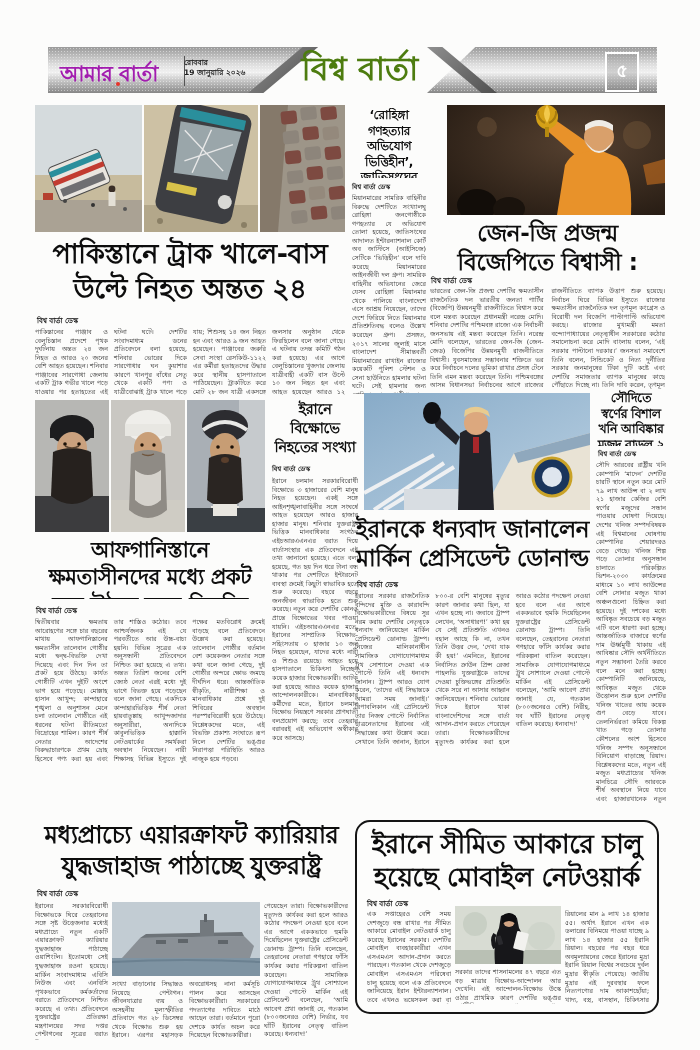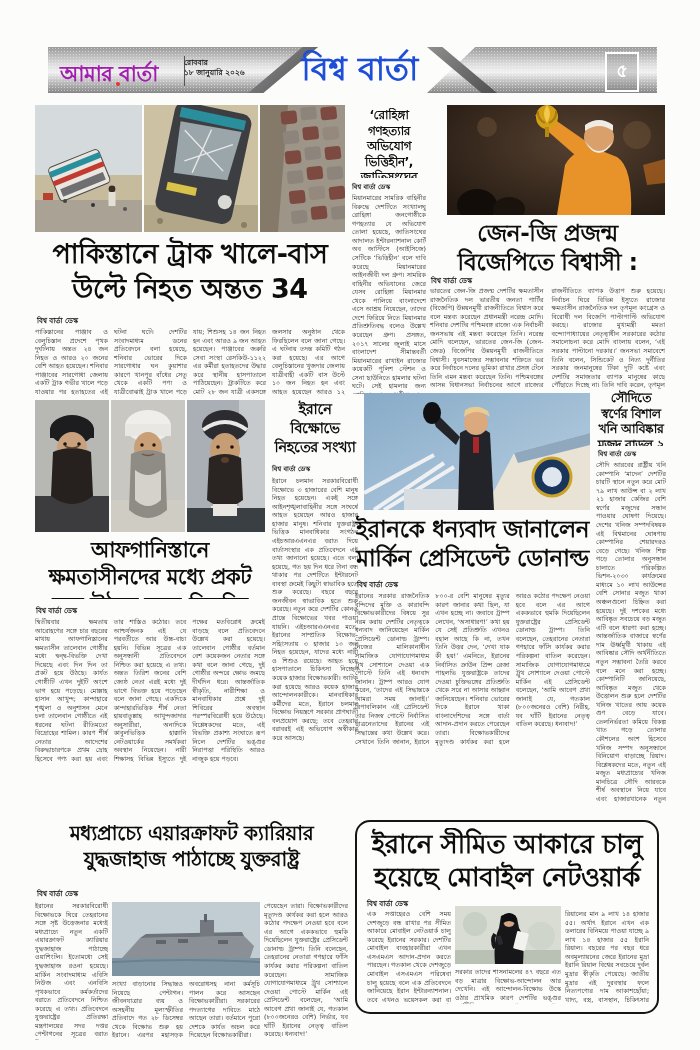--- a/index.html
+++ b/index.html
@@ -7,21 +7,21 @@
         font-family:"DejaVu Sans","Liberation Sans",sans-serif;color:#1b1b1b;}
   .abs{position:absolute;}
   
   .band{background:
       radial-gradient(circle,rgba(255,255,255,.45) 18%,transparent 20%) 0 0/3px 3px,
       linear-gradient(180deg,#9a9a9a 0%,#dedede 38%,#f1f1f1 55%,#868686 100%);}
   .streak{background:linear-gradient(135deg,#8f8f8f,#4f4f4f);}
   .logo{font-size:21px;font-weight:700;letter-spacing:-.5px;color:#a21caf;}
   .logo-dot{width:4px;height:4px;border-radius:50%;background:#e8332a;}
   .mast-date{font-size:7.5px;line-height:1.35;color:#222;font-weight:700;}
-  .section-title{font-size:32px;font-weight:700;color:#1d4ed8;text-align:center;line-height:1.35;}
+  .section-title{font-size:32px;font-weight:700;color:#4d7c0f;text-align:center;line-height:1.35;}
   .pagebox{border:2px solid #fff;background:rgba(110,110,110,.25);display:flex;align-items:center;justify-content:center;}
   .pagenum{color:#fff;font-size:18px;font-weight:700;}
   
   .hl{font-weight:700;text-align:center;color:#0d0d0d;letter-spacing:-.4px;overflow:hidden;}
   .byline{font-size:7px;font-weight:700;color:#0f0f0f;}
   .body-txt{font-size:6.3px;line-height:1.36;text-align:justify;color:#1c1c1c;overflow:hidden;word-break:break-word;}
   .photo{overflow:hidden;background:#ddd;}
   .photo svg{display:block;width:100%;height:100%;}
   .newsbox{border:2px solid #151515;border-radius:15px;background:#fdfdfc;}
 </style>
@@ -30,21 +30,21 @@
 
 <div class="page">
 
   <div class="abs band" style="left:48px;top:47px;width:270px;height:46px;clip-path:polygon(0 0,100% 0,79% 100%,0 100%);"></div>
   <div class="abs streak" style="left:248px;top:47px;width:70px;height:46px;clip-path:polygon(78% 0,100% 0,22% 100%,0 100%);"></div>
   <div class="abs logo" style="left:60px;top:58px;">আমার বার্তা</div>
   <div class="abs logo-dot" style="left:116px;top:82px;"></div>
   <div class="abs" style="left:184px;top:56px;width:1px;height:30px;background:#555;"></div>
   <div class="abs mast-date" style="left:184px;top:58px;">
     <div>রোববার</div>
-    <div>১৮ জানুয়ারি ২০২৬</div>
+    <div>19 জানুয়ারি ২০২৬</div>
   </div>
   <div class="abs section-title" style="left:295px;top:48px;width:130px;">বিশ্ব বার্তা</div>
   <div class="abs band" style="left:427px;top:47px;width:230px;height:46px;clip-path:polygon(21% 0,100% 0,100% 100%,0 100%);"></div>
   <div class="abs streak" style="left:427px;top:47px;width:70px;height:46px;clip-path:polygon(0 0,22% 0,100% 100%,78% 100%);"></div>
   <div class="abs pagebox" style="left:605px;top:52px;width:30px;height:36px;">
     <span class="pagenum">৫</span>
   </div>
 
   <section class="abs" style="left:35px;top:105px;width:310px;height:292px;">
     <div class="abs photo" style="left:0;top:0;width:107px;height:127px;">
@@ -101,21 +101,21 @@
             <rect x="66" y="64" width="16" height="13" rx="3" fill="#8d857b"></rect>
             <rect x="26" y="84" width="16" height="13" rx="3" fill="#7d4a41"></rect>
             <rect x="46" y="82" width="16" height="13" rx="3" fill="#94897c"></rect>
             <rect x="66" y="84" width="16" height="13" rx="3" fill="#7d4a41"></rect>
             <rect x="26" y="104" width="16" height="13" rx="3" fill="#8d857b"></rect>
             <rect x="46" y="102" width="16" height="13" rx="3" fill="#7d4a41"></rect>
             <rect x="66" y="104" width="16" height="13" rx="3" fill="#8d857b"></rect>
           </g>
         </svg>
     </div>
-    <h1 class="abs hl" style="left:0;top:132px;width:310px;height:72px;font-size:27px;line-height:1.28;margin:0;">পাকিস্তানে ট্রাক খালে-বাস উল্টে নিহত অন্তত 34</h1>
+    <h1 class="abs hl" style="left:0;top:132px;width:310px;height:72px;font-size:27px;line-height:1.28;margin:0;">পাকিস্তানে ট্রাক খালে-বাস উল্টে নিহত অন্তত ২৪</h1>
     <div class="abs byline" style="left:2px;top:210px;">বিশ্ব বার্তা ডেস্ক</div>
     <div class="abs body-txt" style="left:0;top:223px;width:310px;height:69px;column-count:4;column-gap:6px;">পাকিস্তানের পাঞ্জাব ও বেলুচিস্তান প্রদেশে পৃথক দুর্ঘটনায় অন্তত ২৪ জন নিহত ও আরও ২০ জনের বেশি আহত হয়েছেন। শনিবার পাঞ্জাবের সারগোধা জেলায় একটি ট্রাক গভীর খালে পড়ে যাওয়ার পর হতাহতের এই ঘটনা ঘটে। দেশটির সংবাদমাধ্যম ডনের প্রতিবেদনে বলা হয়েছে, শনিবার ভোরের দিকে সারগোধার ঘন কুয়াশার কারণে খানপুর বাঁধের সেতু থেকে একটি পণ্য ও যাত্রীবোঝাই ট্রাক খালে পড়ে যায়; শিশুসহ ১৪ জন নিহত হন এবং আরও ৯ জন আহত হয়েছেন। পাঞ্জাবের জরুরি সেবা সংস্থা রেসকিউ-১১২২ এর কর্মীরা হতাহতদের উদ্ধার করে স্থানীয় হাসপাতালে পাঠিয়েছেন। ট্রাকটিতে করে মোট ২৮ জন যাত্রী একসঙ্গে জলসার অনুষ্ঠান থেকে ফিরছিলেন বলে জানা গেছে। এ ঘটনায় তদন্ত কমিটি গঠন করা হয়েছে। এর আগে বেলুচিস্তানের খুজদার জেলায় যাত্রীবাহী একটি বাস উল্টে ১০ জন নিহত হন এবং আহত হয়েছেন আরও ১২ জনের বেশি। এরমধ্যে কোথিল হাইওয়ের পুলিশ দপ্তর (এসি) আসলাম বাঙ্গুলজাই বলেছেন, কোয়েটা থেকে ফিরছিল বাসটি। আহতদের মধ্যে কয়েকজনের অবস্থা আশঙ্কাজনক হওয়ায় নিহতের সংখ্যা আরও বাড়তে পারে বলে জানিয়েছেন তিনি।</div>
   </section>
 
   <section class="abs" style="left:352px;top:108px;width:74px;height:288px;">
     <h2 class="abs hl" style="left:0;top:0;width:74px;height:70px;font-size:12px;line-height:1.3;margin:0;">‘রোহিঙ্গা গণহত্যার অভিযোগ ভিত্তিহীন’, জাতিসংঘের আদালতে দাবি মিয়ানমারের</h2>
     <div class="abs byline" style="left:0;top:74px;font-size:6.5px;">বিশ্ব বার্তা ডেস্ক</div>
     <div class="abs body-txt" style="left:0;top:86px;width:74px;height:200px;">মিয়ানমারের সামরিক বাহিনীর বিরুদ্ধে দেশটিতে সংখ্যালঘু রোহিঙ্গা জনগোষ্ঠীকে গণহত্যার যে অভিযোগ তোলা হয়েছে, জাতিসংঘের আদালত ইন্টারন্যাশনাল কোর্ট অব জাস্টিসে (আইসিজে) সেটিকে ‘ভিত্তিহীন’ বলে দাবি করেছে মিয়ানমারের আইনজীবী দল গ্রুপ। সামরিক বাহিনীর অভিযানের জেরে যেসব রোহিঙ্গা মিয়ানমার থেকে পালিয়ে বাংলাদেশে এসে আশ্রয় নিয়েছেন, তাদের দেশে ফিরিয়ে নিতে মিয়ানমার প্রতিশ্রুতিবদ্ধ বলেও উল্লেখ করেছেন গ্রুপ। প্রসঙ্গত, ২০১৭ সালের জুলাই মাসে বাংলাদেশ সীমান্তবর্তী মিয়ানমারের রাখাইন রাজ্যের কয়েকটি পুলিশ স্টেশন ও সেনা ছাউনিতে হামলার ঘটনা ঘটে। সেই হামলার জন্য রোহিঙ্গা সশস্ত্র গোষ্ঠীগুলোকে দায়ী করে রাখাইনে অভিযান শুরু করে সেনাবাহিনী।</div>
   </section>
 
@@ -237,21 +237,21 @@
     <div class="abs body-txt" style="left:0;top:199px;width:235px;height:216px;column-count:3;column-gap:6px;">ইরানের সরকার রাজনৈতিক বন্দিদের মুক্তি ও কারাবন্দি বিক্ষোভকারীদের বিষয়ে সুর নরম করায় দেশটির নেতৃত্বকে ধন্যবাদ জানিয়েছেন মার্কিন প্রেসিডেন্ট ডোনাল্ড ট্রাম্প। নিজের মালিকানাধীন সামাজিক যোগাযোগমাধ্যম ট্রুথ সোশ্যালে দেওয়া এক পোস্টে তিনি এই ধন্যবাদ জানান। ট্রাম্প আরও যোগ করেন, ‘তাদের এই সিদ্ধান্তকে আমরা সময় জানাই।’ রিপাবলিকান এই প্রেসিডেন্ট তার নিজস্ব পোস্টে নির্বাসিত ছাত্রনেতাদের ইরানের এই সিদ্ধান্তের কথা উল্লেখ করে। সেখানে তিনি জানান, ইরানে ৮০০-র বেশি মানুষের মৃত্যুর কারণ জানার কথা ছিল, যা এখন হচ্ছে না। জবাবে ট্রাম্প লেখেন, ‘অসাধারণ!’ কথা হয় যে সেই প্রতিশ্রুতি এখনও বহাল আছে কি না, তখন তিনি উত্তর দেন, ‘দেখা যাক কী হয়!’ এমনিতে, ইরানের নির্বাসিত ক্রাউন প্রিন্স রেজা পাহলভি যুক্তরাষ্ট্রকে তাদের দেওয়া চুক্তিভঙ্গের প্রতিশ্রুতি থেকে সরে না আসার আহ্বান জানিয়েছেন। শনিবার ভোরের দিকে ইরানে থাকা বাংলাদেশিদের সঙ্গে বার্তা আদান-প্রদান করতে পেরেছেন তারা। বিক্ষোভকারীদের মৃত্যুদণ্ড কার্যকর করা হলে আরও কঠোর পদক্ষেপ নেওয়া হবে বলে এর আগে এককভাবে হুমকি দিয়েছিলেন যুক্তরাষ্ট্রের প্রেসিডেন্ট ডোনাল্ড ট্রাম্প। তিনি বলেছেন, তেহরানের নেতারা গণহারে ফাঁসি কার্যকর করার পরিকল্পনা বাতিল করেছেন। সামাজিক যোগাযোগমাধ্যমে ট্রুথ সোশ্যালে দেওয়া পোস্টে মার্কিন এই প্রেসিডেন্ট বলেছেন, ‘আমি আবেগ প্রথা জানাই যে, গতকাল (৮০০জনেরও বেশি) নিরীহ, যব ঘাঁটি ইরানের নেতৃত্ব বাতিল করেছে। ধন্যবাদ!’</div>
   </section>
 
   <section class="abs" style="left:596px;top:390px;width:70px;height:422px;">
     <h2 class="abs hl" style="left:0;top:0;width:70px;height:56px;font-size:12.5px;line-height:1.25;margin:0;">সৌদিতে স্বর্ণের বিশাল খনি আবিষ্কার মজুদ বাড়ল ২ লাখ কেজির বেশি</h2>
     <div class="abs byline" style="left:2px;top:59px;font-size:6.5px;">বিশ্ব বার্তা ডেস্ক</div>
     <div class="abs body-txt" style="left:0;top:71px;width:70px;height:342px;">সৌদি আরবের রাষ্ট্রীয় খনি কোম্পানি ‘মাদেন’ দেশটির চারটি স্থানে নতুন করে মোট ৭৯ লাখ আউন্স বা ২ লাখ ২১ হাজার কেজির বেশি স্বর্ণের মজুদের সন্ধান পাওয়ার ঘোষণা দিয়েছে। দেশের খনিজ সম্পদবিষয়ক এই বিশ্বমানের ঘোষণায় কোম্পানির শেয়ারদরও বেড়ে গেছে। খনিজ শিল্প গড়ে তোলার অনুসন্ধান চালাতে পরিকল্পিত ভিশন-২০৩০ কার্যক্রমের মাধ্যমে ১০ লাখ আউন্সের বেশি সোনার মজুত থাকা অঞ্চলগুলো চিহ্নিত করা হয়েছে। দুই দশকের মধ্যে আবিষ্কৃত সবচেয়ে বড় মজুত এটি বলে ধারণা করা হচ্ছে। আন্তর্জাতিক বাজারে স্বর্ণের দাম ঊর্ধ্বমুখী থাকায় এই আবিষ্কার সৌদি অর্থনীতিতে নতুন সম্ভাবনা তৈরি করবে বলে মনে করা হচ্ছে। কোম্পানিটি জানিয়েছে, আবিষ্কৃত মজুত থেকে উত্তোলন শুরু হলে দেশটির খনিজ খাতের আয় কয়েক গুণ বেড়ে যাবে। তেলনির্ভরতা কমিয়ে বিকল্প খাত গড়ে তোলার কৌশলের অংশ হিসেবে খনিজ সম্পদ অনুসন্ধানে বিনিয়োগ বাড়াচ্ছে রিয়াদ। বিশ্লেষকদের মতে, নতুন এই মজুত মধ্যপ্রাচ্যের খনিজ মানচিত্রে সৌদি আরবকে শীর্ষ অবস্থানে নিয়ে যাবে এবং হাজারখানেক নতুন কর্মসংস্থান ও খনি ঘিরে শিল্পাঞ্চল গড়ে তোলার সুযোগ তৈরি করবে বলে জানিয়েছে কোম্পানিটি। নিয়মিত চলবে অনুসন্ধান ও খনি উন্নয়নের কাজ; অনুসন্ধান ও খনি উন্নয়নের কাজে নিয়োজিত থাকবে দেশি-বিদেশি যৌথ প্রতিষ্ঠান; নিয়মিত তদারকিতে থাকবে নিয়মিত খনন বাহিনী।</div>
   </section>
 
   <section class="abs" style="left:35px;top:820px;width:313px;height:220px;">
-    <h1 class="abs hl" style="left:0;top:0;width:313px;height:62px;font-size:20px;line-height:1.3;margin:0;">মধ্যপ্রাচ্যে এয়ারক্রাফট ক্যারিয়ার যুদ্ধজাহাজ পাঠাচ্ছে যুক্তরাষ্ট্র</h1>
+    <h1 class="abs hl" style="left:0;top:0;width:313px;height:62px;font-size:24px;line-height:1.3;margin:0;">মধ্যপ্রাচ্যে এয়ারক্রাফট ক্যারিয়ার যুদ্ধজাহাজ পাঠাচ্ছে যুক্তরাষ্ট্র</h1>
     <div class="abs byline" style="left:2px;top:68px;">বিশ্ব বার্তা ডেস্ক</div>
     <div class="abs body-txt" style="left:0;top:82px;width:73px;height:138px;">ইরানের সরকারবিরোধী বিক্ষোভকে ঘিরে তেহরানের সঙ্গে সৃষ্ট উত্তেজনার মধ্যেই মধ্যপ্রাচ্যে নতুন একটি এয়ারক্রাফট ক্যারিয়ার যুদ্ধজাহাজ পাঠাচ্ছে ওয়াশিংটন। ইতোমধ্যে সেই যুদ্ধজাহাজ রওনা হয়েছে। মার্কিন সংবাদমাধ্যম এবিসি নিউজ এবং এনবিসি পৃথকভাবে কর্মকর্তাদের বরাতে প্রতিবেদনে নিশ্চিত করেছে এ তথ্য। প্রতিবেদনে যুক্তরাষ্ট্রের প্রতিরক্ষা মন্ত্রণালয়ের সদর দপ্তর পেন্টাগনের সূত্রের বরাত দিয়ে বলা হয়েছে, মধ্যপ্রাচ্যের পথে রওনা হওয়া এয়ারক্রাফট ক্যারিয়ার যুদ্ধজাহাজটির নাম ইউএসএস আব্রাহাম লিংকন। কাতার, জর্ডান, ইরাক, সিরিয়া ইরানের এই চার প্রতিবেশী দেশে যুক্তরাষ্ট্রের সামরিক ঘাঁটি আছে। এসব দেশের ঘাঁটিগুলোতে অবস্থান করছেন প্রায় ৪ হাজার মার্কিন সেনা। ইরানের সম্ভাব্য হামলার আশঙ্কায় এই চার দেশের ঘাঁটিতে সেনার</div>
     <div class="abs photo" style="left:77px;top:82px;width:148px;height:74px;">
       <svg viewBox="0 0 148 74">
           <rect width="148" height="74" fill="#c2ccd3"></rect>
           <rect y="56" width="148" height="18" fill="#7e93a2"></rect>
           <path d="M10 56 L28 36 L132 34 L142 44 L138 56 Z" fill="#8a9096"></path>
           <path d="M28 36 L132 34 L130 30 L34 32Z" fill="#6d7378"></path>
           <rect x="88" y="18" width="14" height="16" fill="#73797e"></rect>
           <rect x="92" y="12" width="3" height="8" fill="#5d6368"></rect>

